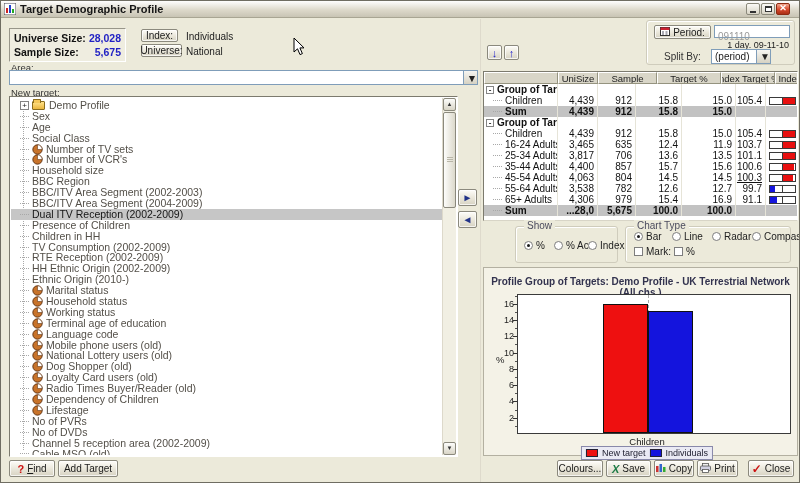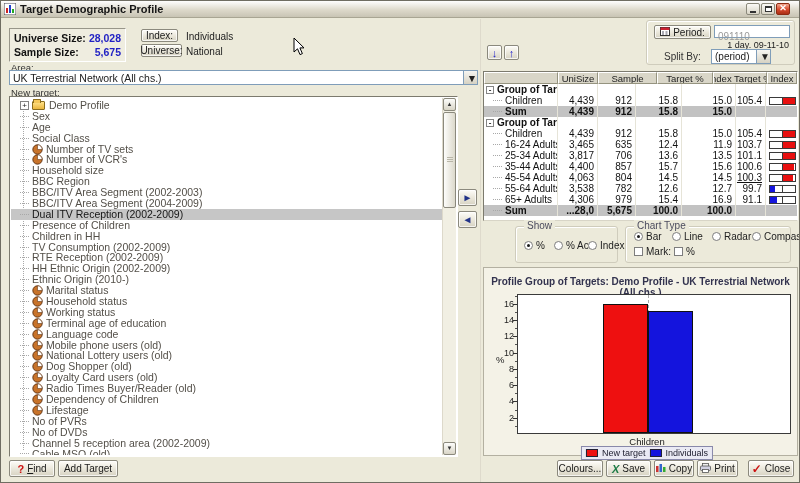--- a/index.html
+++ b/index.html
@@ -186,21 +186,20 @@
       <span>5,675</span>
     </div>
   </div>
   <div class="btn" id="idx-btn">Index:</div>
   <div class="btn" id="uni-btn">Universe:</div>
   <span class="lbl" id="idx-val">Individuals</span>
   <span class="lbl" id="uni-val">National</span>
 
   <span class="lbl" id="area-lbl">Area:</span>
   <div class="sunken" id="area-combo">
-    <span>UK Terrestrial Network (All chs.)</span>
     <span class="dropbtn">▼</span>
   </div>
 
   <span class="lbl" id="nt-lbl">New target:</span>
   <div id="tree">
     <div id="tree-guide"></div>
     <div id="tree-items">
         <div class="trow haspbox">
           <span class="tdash"></span>
           <span class="pbox">+</span>
@@ -451,21 +450,21 @@
       <span>(period)</span>
       <span class="dropbtn">▼</span>
     </div>
   </div>
 
   <div id="table">
       <div class="throw">
         <div class="th" style="width: 74px;"></div>
         <div class="th" style="width: 40px;">UniSize</div>
         <div class="th" style="width: 59px;">Sample</div>
-        <div class="th" style="width: 56px;">Target %</div>
+        <div class="th" style="width: 64px;">Target %</div>
         <div class="th" style="width: 54px;">Index Target %</div>
         <div class="th" style="width: 30px;">Index</div>
         <div class="th" style="width: 33px;">Index</div>
       </div>
       <div class="tr group">
         <div class="td" style="width: 74px;">
           <span class="pbox">-</span>
           <span>Group of Targ...</span>
         </div>
         <div class="td num" style="width: 40px;"></div>

